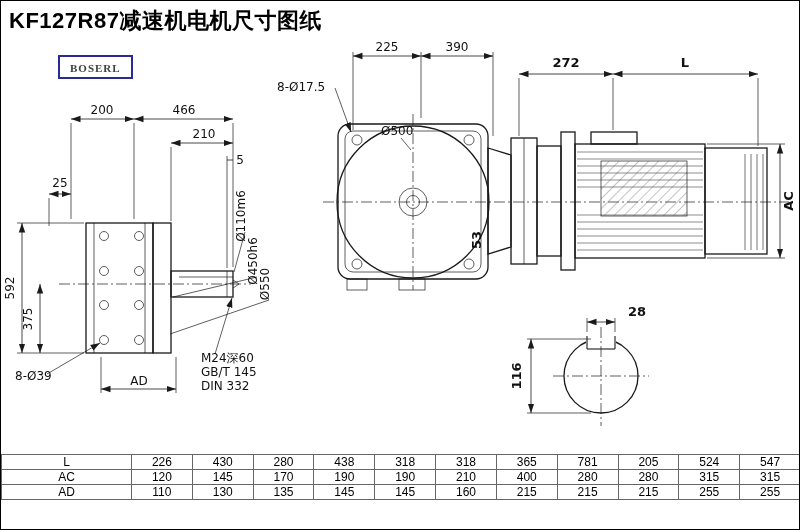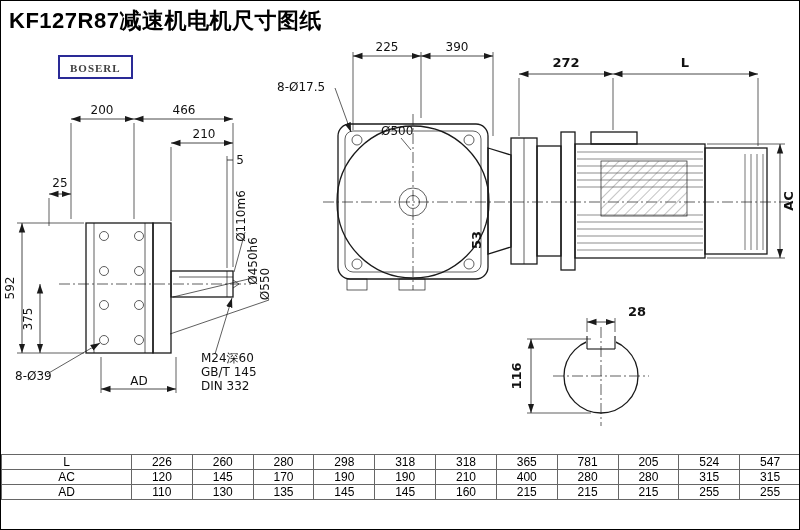--- a/index.html
+++ b/index.html
@@ -223,23 +223,23 @@
         <col>
         <col>
         <col>
         <col>
         <col>
     </colgroup>
     <tbody>
     <tr>
       <td>L</td>
       <td>226</td>
-      <td>260</td>
+      <td>430</td>
       <td>280</td>
-      <td>298</td>
+      <td>438</td>
       <td>318</td>
       <td>318</td>
       <td>365</td>
       <td>781</td>
       <td>205</td>
       <td>524</td>
       <td>547</td>
     </tr>
     <tr>
       <td>AC</td>

